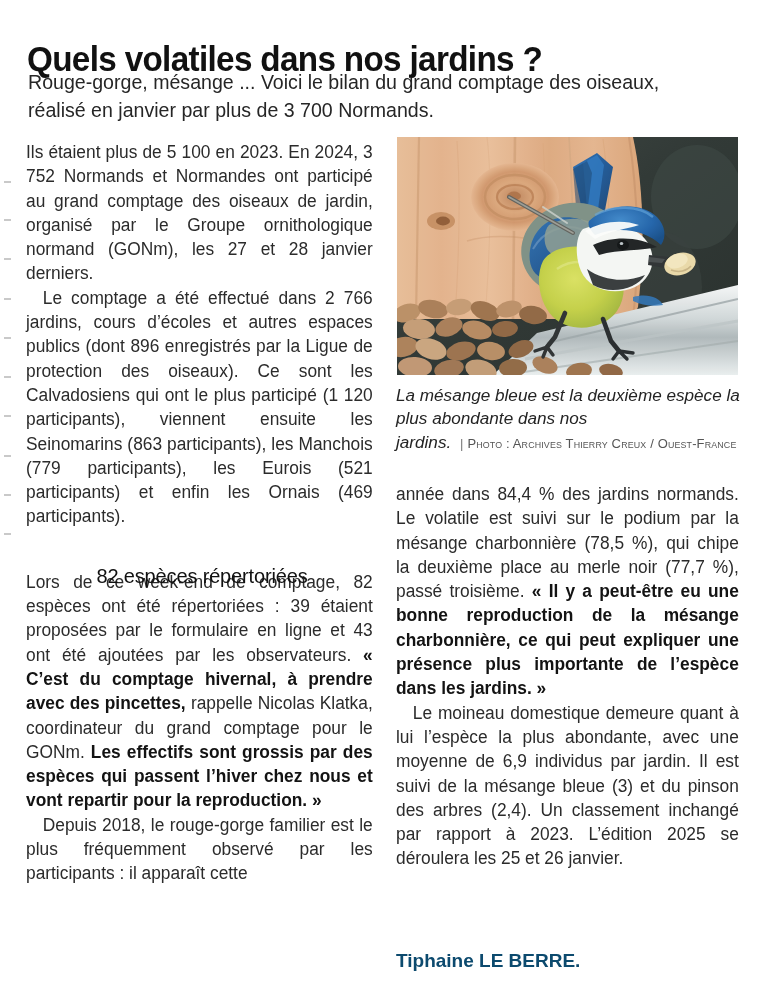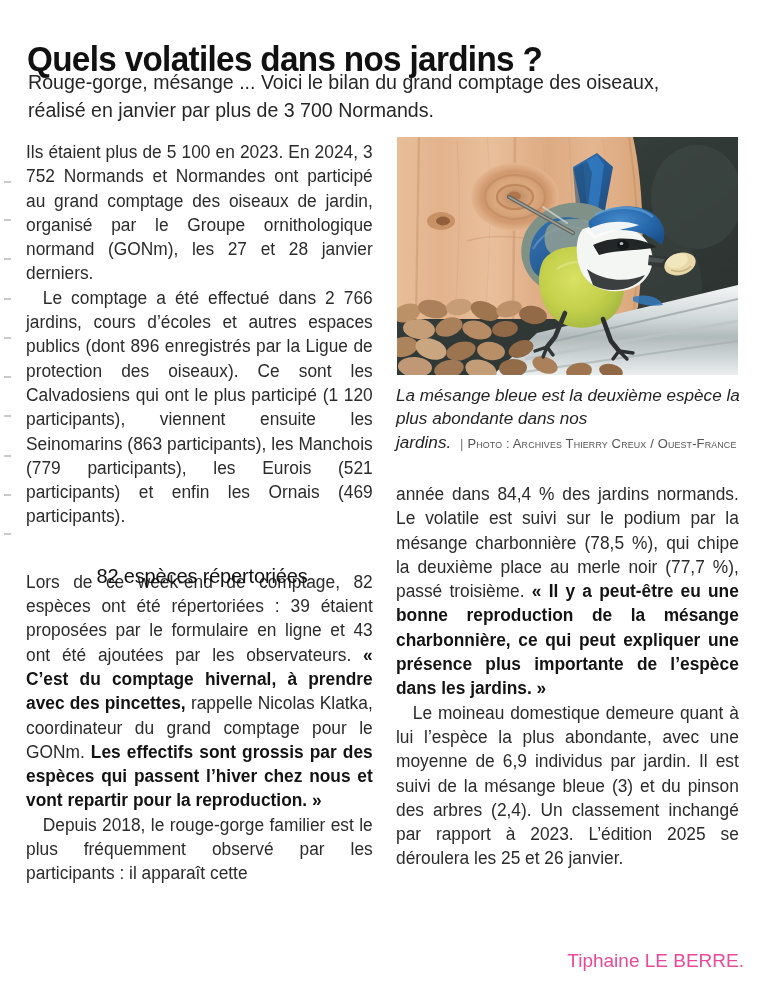--- a/index.html
+++ b/index.html
@@ -134,24 +134,24 @@
     margin-left: 9px;
   }
   .credit .bar { color: #777; }
 
   
   .byline {
     position: absolute;
     left: 396px;
     top: 950px;
     width: 348px;
-    text-align: right;
+    text-align: left;
     font-size: 19px;
-    font-weight: normal;
-    color: #ec4899;
+    font-weight: bold;
+    color: #0c4a6e;
   }
 
   
   .margin-ticks { position: absolute; left: 0; top: 0; width: 18px; height: 1000px; }
   .margin-ticks i {
     position: absolute; left: 4px; width: 7px; height: 1.5px;
     background: #c9c9c9; display: block;
   }
 </style>
 </head>

